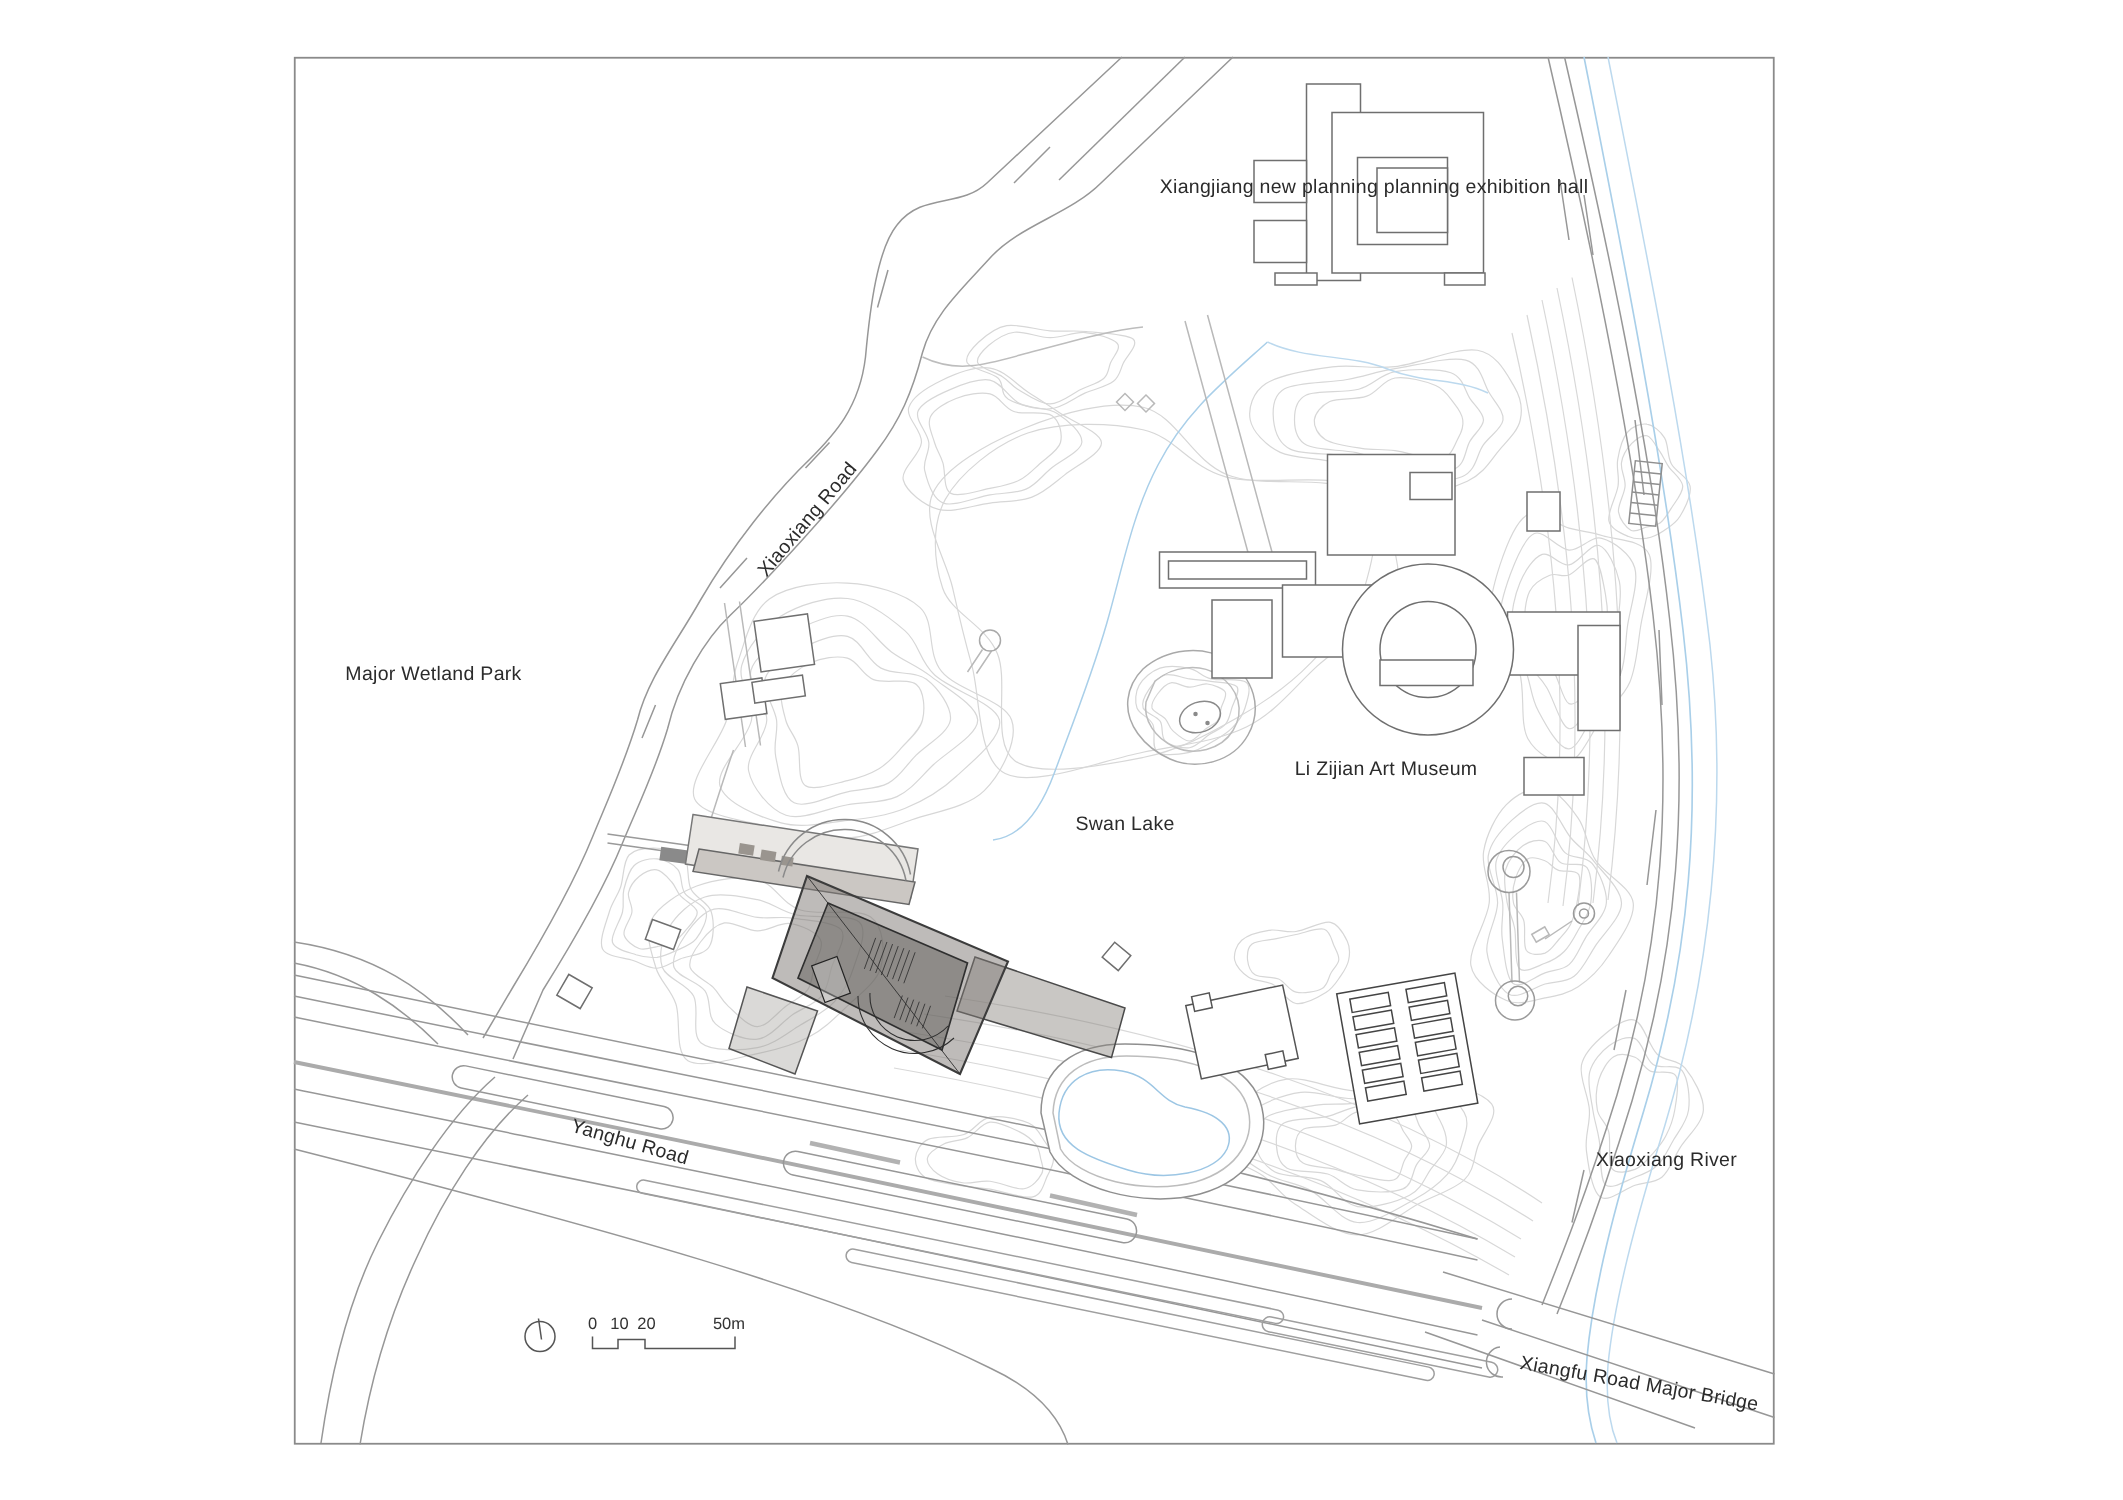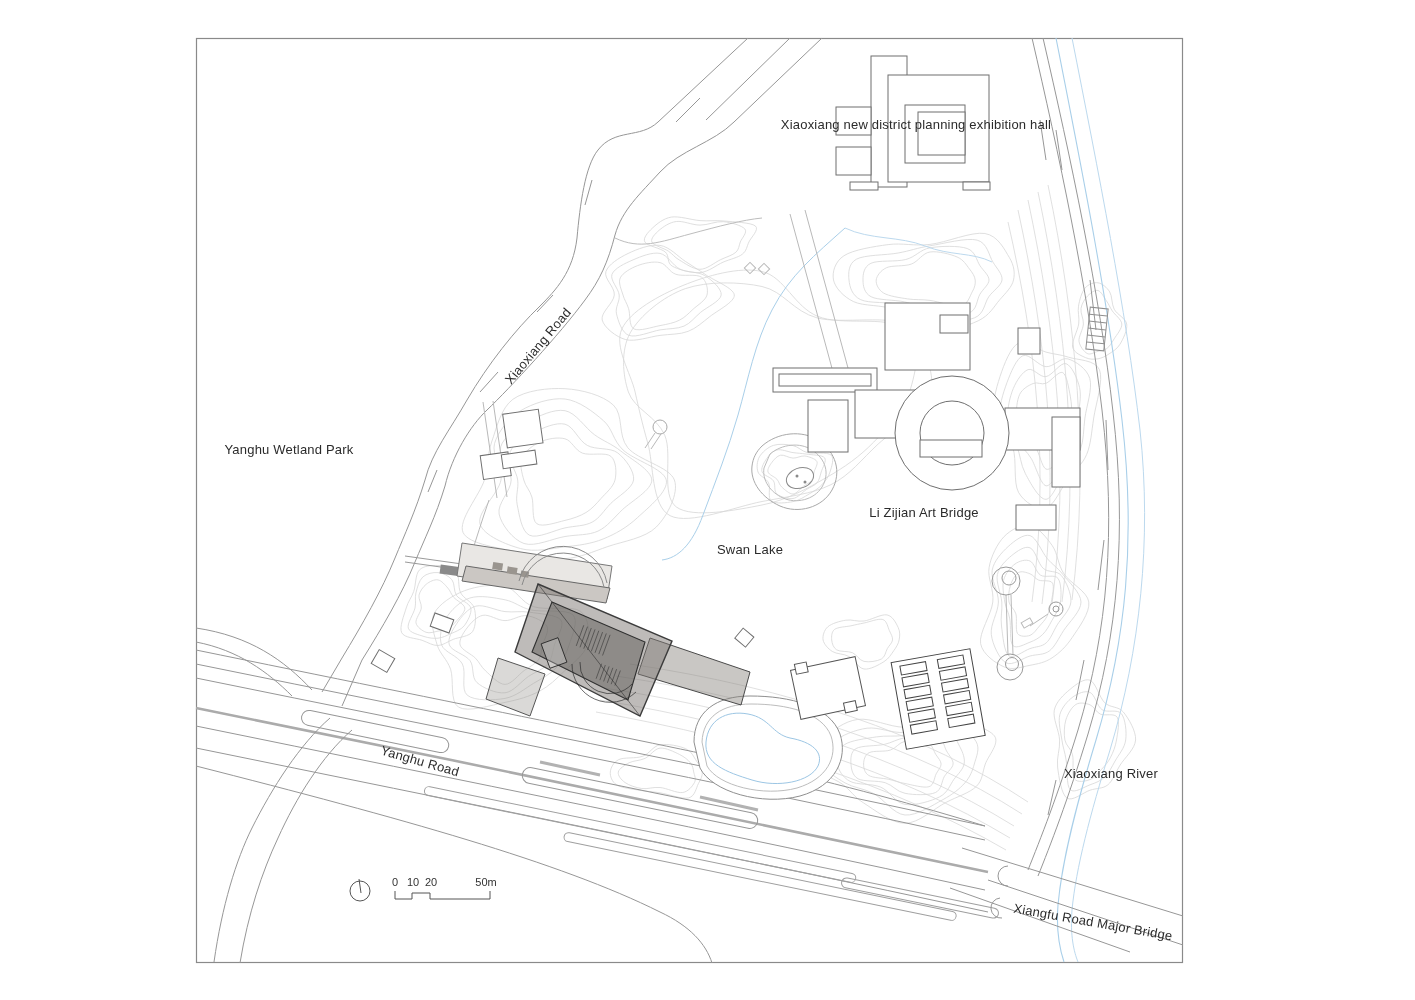--- a/index.html
+++ b/index.html
@@ -293,22 +293,22 @@
     <circle cx="360" cy="891" r="10" fill="none" stroke="#555555"></circle>
     <line x1="359" y1="879" x2="361" y2="893" stroke="#555555"></line>
     <path d="M395,891 L395,899 L412,899 L412,893 L430,893 L430,899 L490,899 L490,891" fill="none" stroke="#555555"></path>
     <text class="tick" x="395" y="886" text-anchor="middle">0</text>
     <text class="tick" x="413" y="886" text-anchor="middle">10</text>
     <text class="tick" x="431" y="886" text-anchor="middle">20</text>
     <text class="tick" x="486" y="886" text-anchor="middle">50m</text>
   </g>
 </svg>
 
-<div class="lbl" style="left:916px;top:124px">Xiaoxiang new district planning exhibition hall</div>
+<div class="lbl" style="left:916px;top:124px">Xiangjiang new planning planning exhibition hall</div>
 <div class="lbl r-neg50" style="left:538px;top:346px">Xiaoxiang Road</div>
-<div class="lbl" style="left:289px;top:449px">Yanghu Wetland Park</div>
+<div class="lbl" style="left:289px;top:449px">Major Wetland Park</div>
 <div class="lbl" style="left:750px;top:549px">Swan Lake</div>
-<div class="lbl" style="left:924px;top:512px">Li Zijian Art Bridge</div>
+<div class="lbl" style="left:924px;top:512px">Li Zijian Art Museum</div>
 <div class="lbl r16" style="left:420px;top:761px">Yanghu Road</div>
 <div class="lbl" style="left:1111px;top:773px">Xiaoxiang River</div>
 <div class="lbl r10" style="left:1093px;top:922px">Xiangfu Road Major Bridge</div>
 
 </div>
 
 </body></html>

